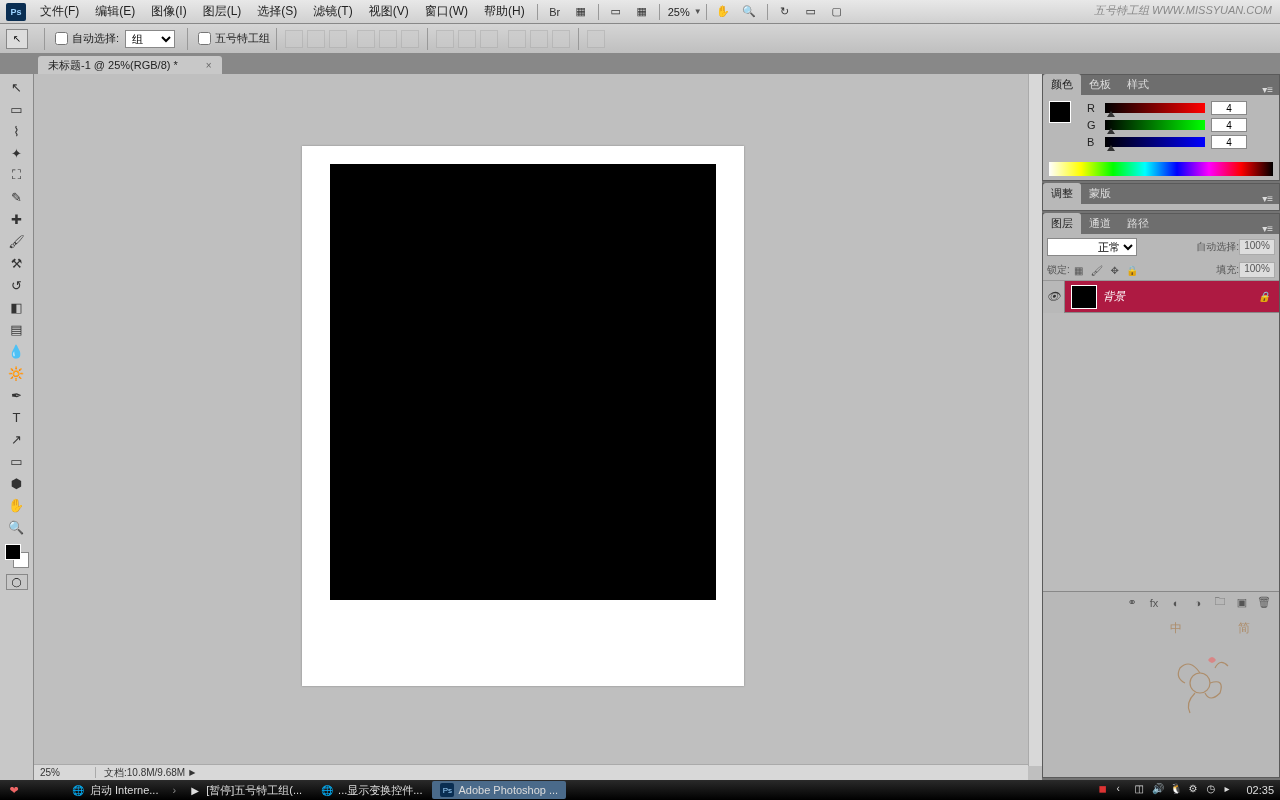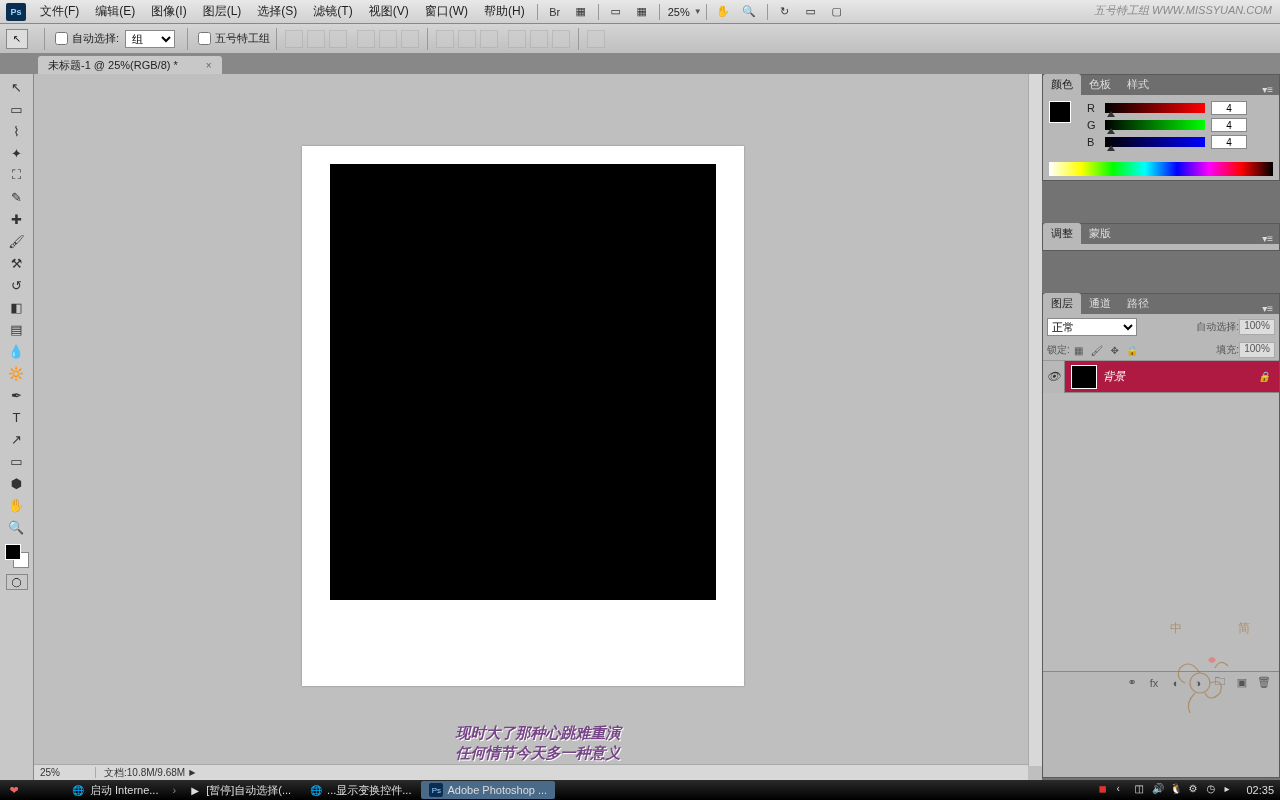--- a/index.html
+++ b/index.html
@@ -38,21 +38,21 @@
 .qmask { width: 22px; height: 16px; border: 1px solid #888; margin-top: 6px; display:flex;align-items:center;justify-content:center;font-size:9px; }
 
 .canvas-area { flex: 1; background: #bfbfbf; position: relative; overflow: hidden; }
 .canvas-wrap { position: absolute; left: 268px; top: 72px; width: 442px; height: 540px; background: #fff; box-shadow: 0 0 2px rgba(0,0,0,.3); }
 .canvas-inner { position: absolute; left: 28px; top: 18px; width: 386px; height: 436px; background: #000; }
 .scrollbar-h { position: absolute; bottom: 0; left: 0; right: 14px; height: 14px; background: #d8d8d8; border-top: 1px solid #aaa; }
 .scrollbar-v { position: absolute; right: 0; top: 0; bottom: 14px; width: 14px; background: #d8d8d8; border-left: 1px solid #aaa; }
 .subtitle { position: absolute; bottom: 18px; left: 50%; transform: translateX(-50%); font-size: 15px; color: #774488; font-weight: bold; text-shadow: 1px 1px #fff; font-style: italic; text-align:center; line-height:1.3; }
 
 
-.panels { width: 238px; background: #737373; display: flex; flex-direction: column; gap: 40px; }
+.panels { width: 238px; background: #737373; display: flex; flex-direction: column; }
 .panel { background: #b8b8b8; border: 1px solid #5a5a5a; margin-bottom: 2px; }
 .panel-tabs { height: 20px; background: #6e6e6e; display: flex; align-items: flex-end; font-size: 11px; }
 .ptab { padding: 3px 8px; color: #ddd; cursor:pointer; }
 .ptab.active { background: #b8b8b8; color: #222; border-radius: 3px 3px 0 0; }
 .pmenu { margin-left: auto; padding: 0 6px; color: #ddd; font-size: 10px; }
 
 .color-panel-body { padding: 6px; display: flex; font-size: 11px; }
 .color-preview { width: 30px; height: 30px; position: relative; margin-right: 8px; }
 .color-preview .fg2 { width:22px;height:22px;background:#000;border:1px solid #fff;position:absolute;top:0;left:0; }
 .slider-row { display: flex; align-items: center; margin-bottom: 3px; }
@@ -62,21 +62,21 @@
 .track-g { background: linear-gradient(to right,#000,#0f0); }
 .track-b { background: linear-gradient(to right,#000,#00f); }
 .slider-thumb { position:absolute;left:2px;top:-2px;width:0;height:0;border-left:4px solid transparent;border-right:4px solid transparent;border-bottom:6px solid #333; transform:translateY(10px);}
 .slider-val { width: 36px; height: 14px; background: #fff; border: 1px solid #888; font-size: 10px; text-align: center; }
 .spectrum { height: 14px; background: linear-gradient(to right,#fff,#ff0,#0f0,#0ff,#00f,#f0f,#f00,#000); margin: 4px 6px; }
 
 .adjust-panel-body { height: 6px; }
 
 .layers-body { background: #b8b8b8; }
 .layer-opts { display: flex; align-items: center; padding: 4px; font-size: 11px; color:#555; }
-.blend-select { width: 90px; height: 18px; background: #fff; border: 1px solid #888; font-size: 11px; }
+.blend-select { width: 90px; height: 18px; background: #fff; border: 1px solid #888; font-size: 11px; padding-left: 46px; }
 .opacity-lbl { margin-left: auto; font-size:10px; }
 .opacity-val { width: 36px; height: 16px; background: #ddd; border: 1px solid #aaa; font-size: 10px; text-align: center; }
 .lock-row { display: flex; align-items: center; padding: 2px 4px; font-size: 10px; color: #555; border-bottom:1px solid #999; }
 .lock-icon { width: 14px; height: 14px; margin: 0 2px; display:flex;align-items:center;justify-content:center; }
 .layer-list { height: 310px; overflow: auto; background: #bcbcbc; }
 .layer-item { display: flex; align-items: center; height: 32px; background: #ae1a42; color: #fff; font-size: 11px; font-style: italic; border-bottom: 1px solid #888; }
 .eye { width: 22px; height: 32px; display: flex; align-items: center; justify-content: center; background:#b8b8b8; color:#333; border-right:1px solid #888; }
 .layer-thumb { width: 26px; height: 24px; background: #000; border: 1px solid #fff; margin: 0 6px; }
 .layer-lock { margin-left: auto; margin-right: 8px; font-size:10px; }
 .layer-footer { height: 22px; background: #b8b8b8; border-top: 1px solid #888; display: flex; align-items: center; justify-content: flex-end; padding: 0 4px; }
@@ -198,24 +198,20 @@
       <div class="bg"></div>
       <div class="fg"></div>
     </div>
     <div class="qmask">◯</div>
   </div>
 
   <div class="canvas-area">
     <div class="canvas-wrap">
       <div class="canvas-inner"></div>
     </div>
-    <div class="subtitle">
-      <div>现时大了那种心跳难重演</div>
-      <div>任何情节今天多一种意义</div>
-    </div>
     <div class="scrollbar-v"></div>
     <div class="scrollbar-h"></div>
   </div>
 
   <div class="panels">
 
     <div class="panel">
       <div class="panel-tabs">
         <div class="ptab active">颜色</div>
         <div class="ptab">色板</div>
@@ -327,21 +323,21 @@
 
 <div class="taskbar">
   <div class="tb-heart">❤</div>
   <div class="tb-item">
       <span class="tb-icon">🌐</span>
       <span>启动 Interne...</span>
     </div>
   <span style="color:#888;padding:0 4px">›</span>
   <div class="tb-item">
       <span class="tb-icon">▶</span>
-      <span>[暂停]自动选择(...</span>
+      <span>[暂停]五号特工组(...</span>
     </div>
   <div class="tb-item">
       <span class="tb-icon">🌐</span>
       <span>...显示变换控件...</span>
     </div>
   <div class="tb-item active">
       <span class="tb-icon" style="background:#0a2e52;color:#9dd3ff;font-size:8px;border-radius:2px;padding:1px">Ps</span>
       <span>Adobe Photoshop ...</span>
     </div>
   <div class="tb-tray">

